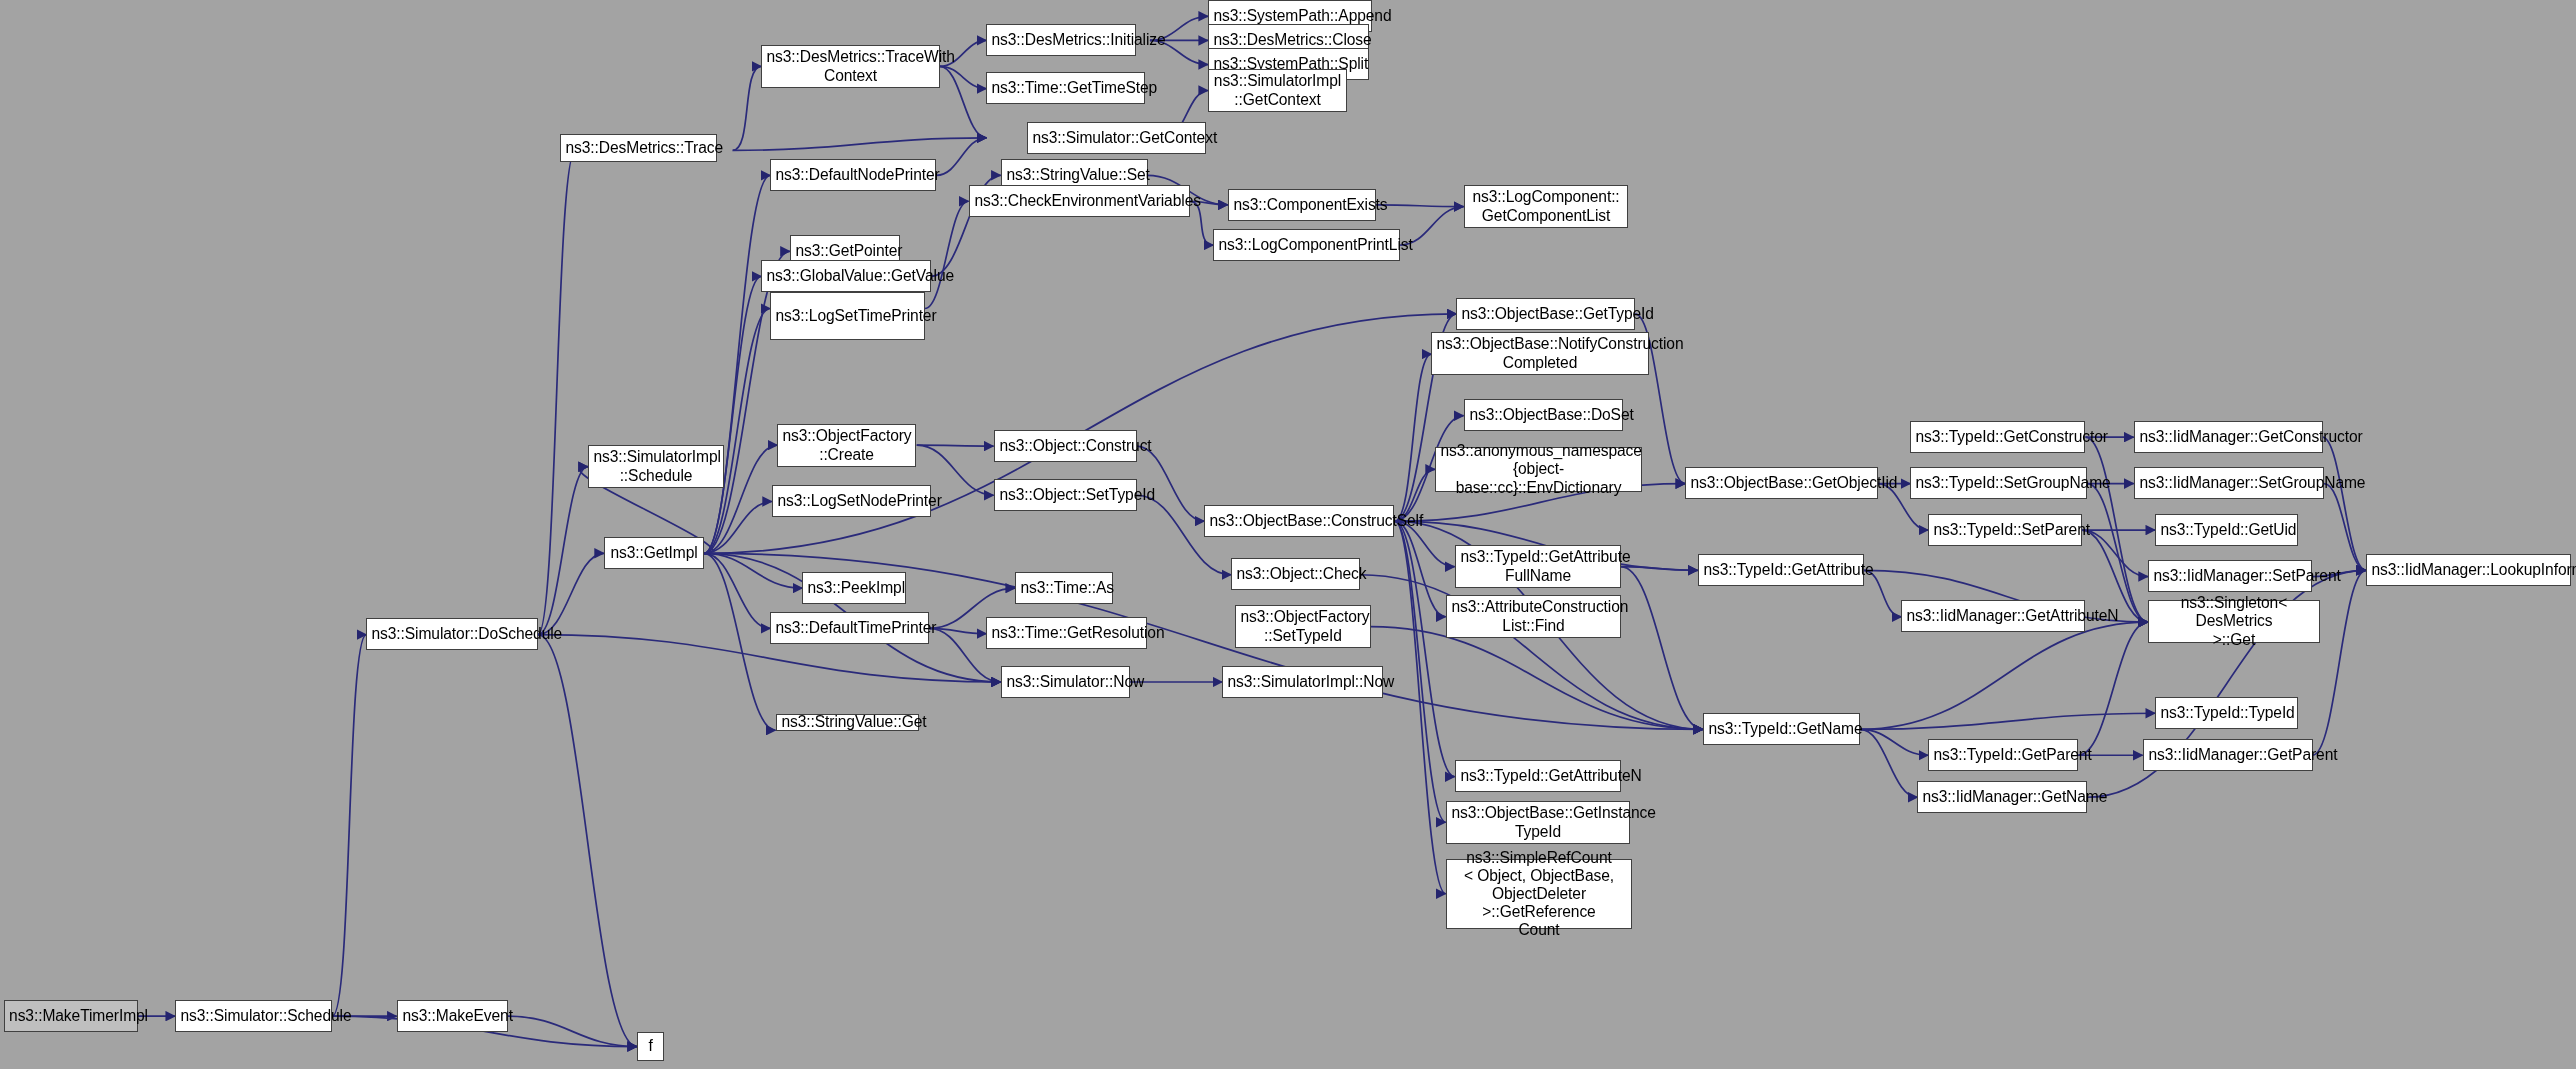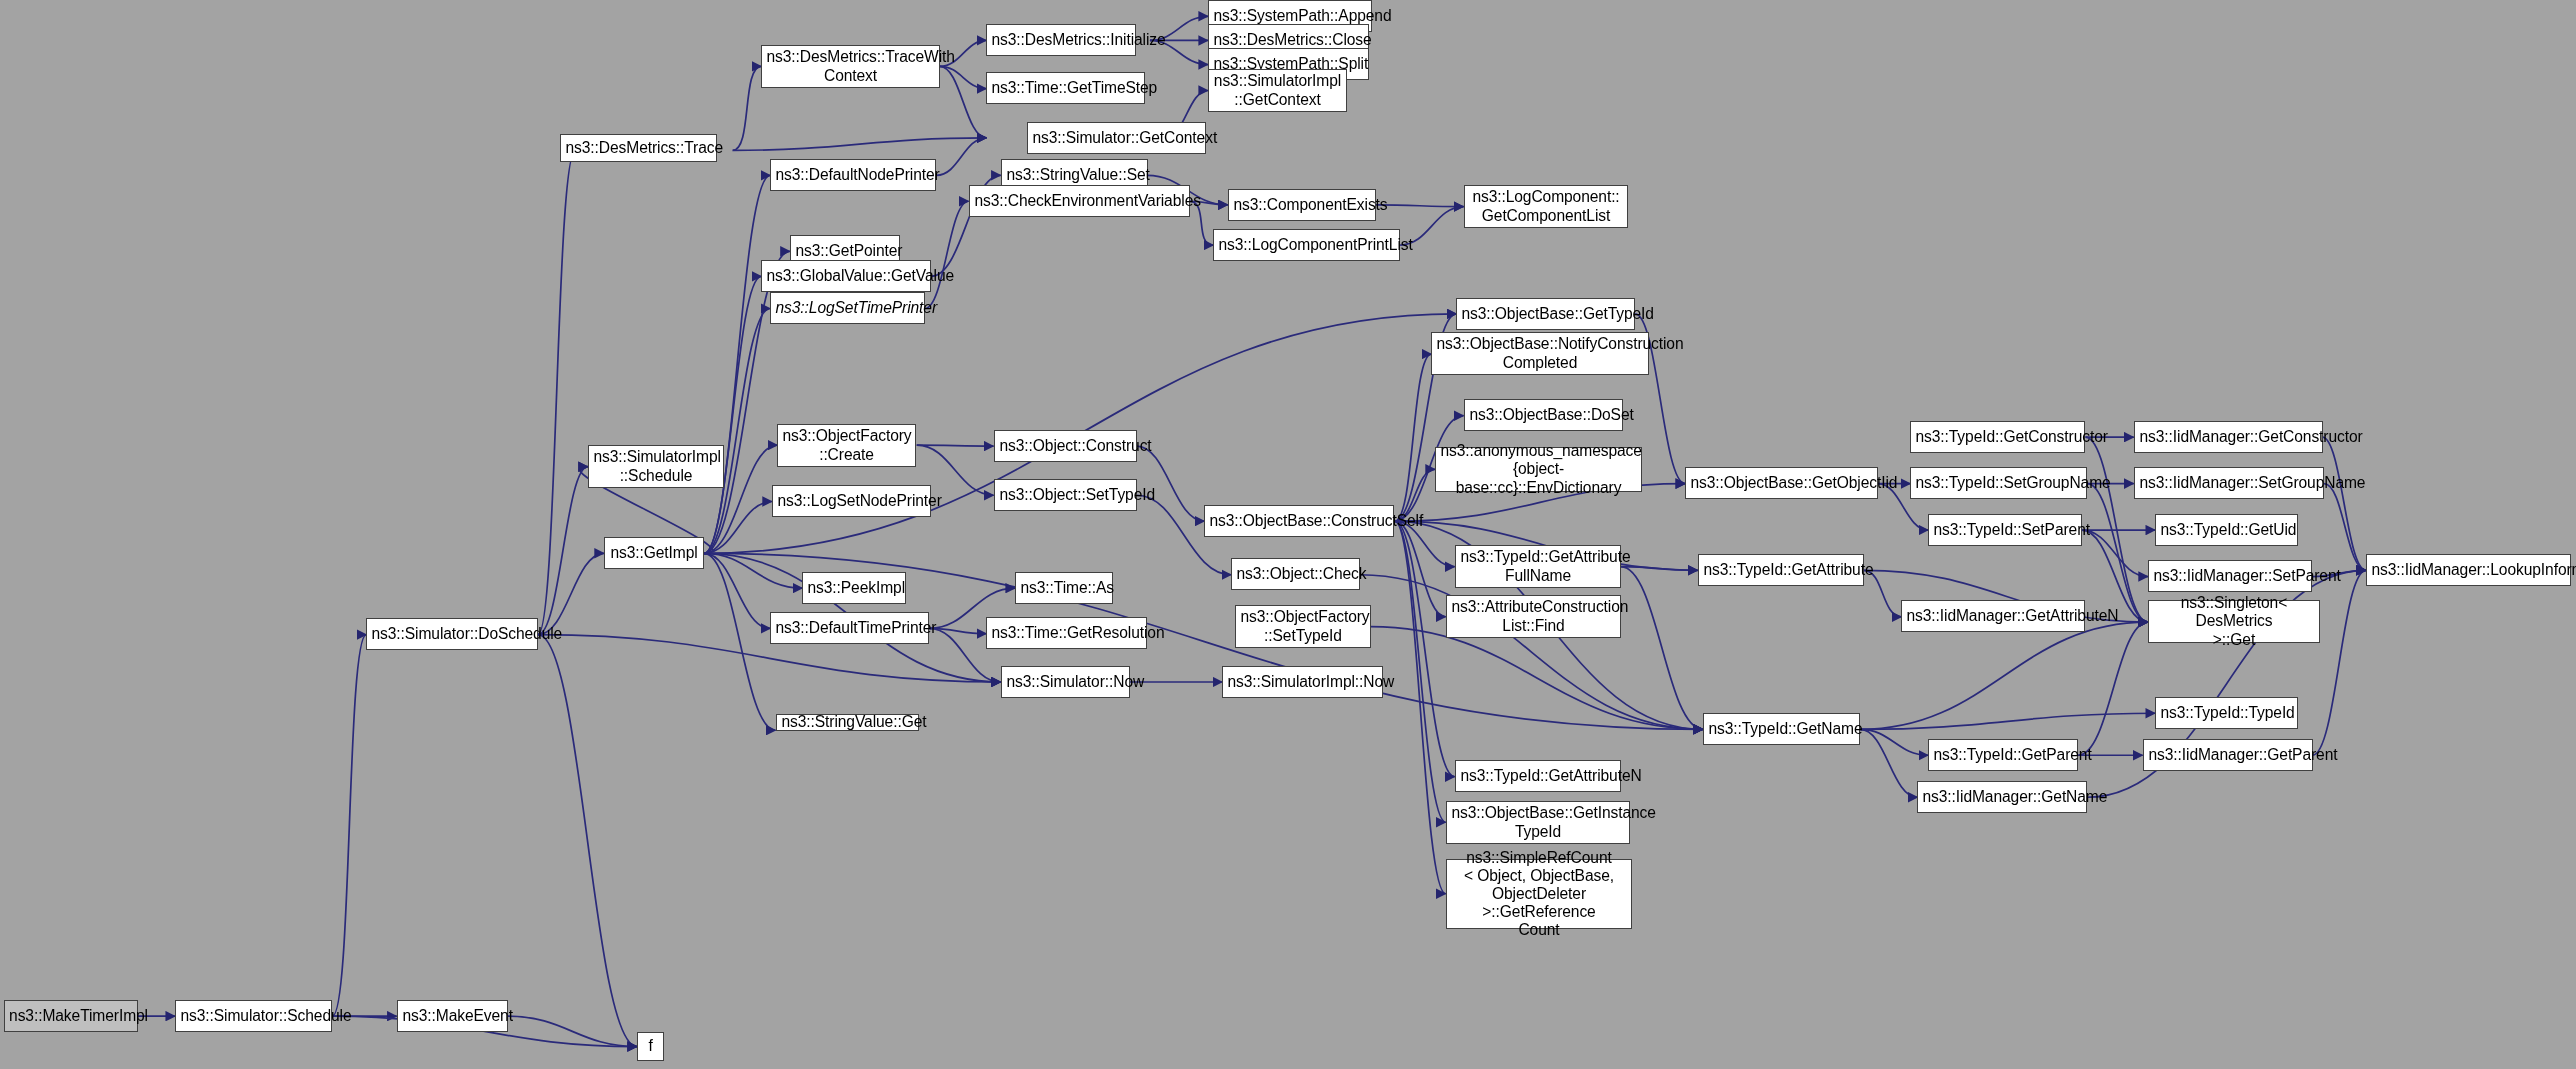--- a/index.html
+++ b/index.html
@@ -159,21 +159,21 @@
       <div class="node" style="left: 1228px; top: 189px; width: 148px; height: 32px;"><span>ns3::ComponentExists</span></div>
       <div class="node" style="left: 1464px; top: 185px; width: 164px; height: 43px;"><span>ns3::LogComponent::
 GetComponentList</span></div>
       <div class="node" style="left: 969px; top: 185px; width: 221px; height: 32px;"><span>ns3::CheckEnvironmentVariables</span></div>
       <div class="node" style="left: 1213px; top: 229px; width: 187px; height: 32px;"><span>ns3::LogComponentPrintList</span></div>
       <div class="node" style="left: 1456px; top: 298px; width: 179px; height: 32px;"><span>ns3::ObjectBase::GetTypeId</span></div>
       <div class="node" style="left: 790px; top: 235px; width: 110px; height: 32px;"><span>ns3::GetPointer</span></div>
       <div class="node" style="left: 761px; top: 260px; width: 170px; height: 32px;"><span>ns3::GlobalValue::GetValue</span></div>
       <div class="node" style="left: 1431px; top: 332px; width: 218px; height: 43px;"><span>ns3::ObjectBase::NotifyConstruction
 Completed</span></div>
-      <div class="node" style="left: 770px; top: 292px; width: 155px; height: 32px; font-style: italic;"><span>ns3::LogSetTimePrinter</span></div>
+      <div class="node" style="left: 770px; top: 292px; width: 155px; height: 48px;"><span>ns3::LogSetTimePrinter</span></div>
       <div class="node" style="left: 1464px; top: 399px; width: 159px; height: 32px;"><span>ns3::ObjectBase::DoSet</span></div>
       <div class="node" style="left: 1910px; top: 421px; width: 175px; height: 32px;"><span>ns3::TypeId::GetConstructor</span></div>
       <div class="node" style="left: 2134px; top: 421px; width: 189px; height: 32px;"><span>ns3::IidManager::GetConstructor</span></div>
       <div class="node" style="left: 777px; top: 424px; width: 139px; height: 43px;"><span>ns3::ObjectFactory
 ::Create</span></div>
       <div class="node" style="left: 994px; top: 430px; width: 143px; height: 32px;"><span>ns3::Object::Construct</span></div>
       <div class="node" style="left: 1435px; top: 447px; width: 207px; height: 45px;"><span>ns3::anonymous_namespace
 {object-base::cc}::EnvDictionary</span></div>
       <div class="node" style="left: 588px; top: 445px; width: 136px; height: 43px;"><span>ns3::SimulatorImpl
 ::Schedule</span></div>

